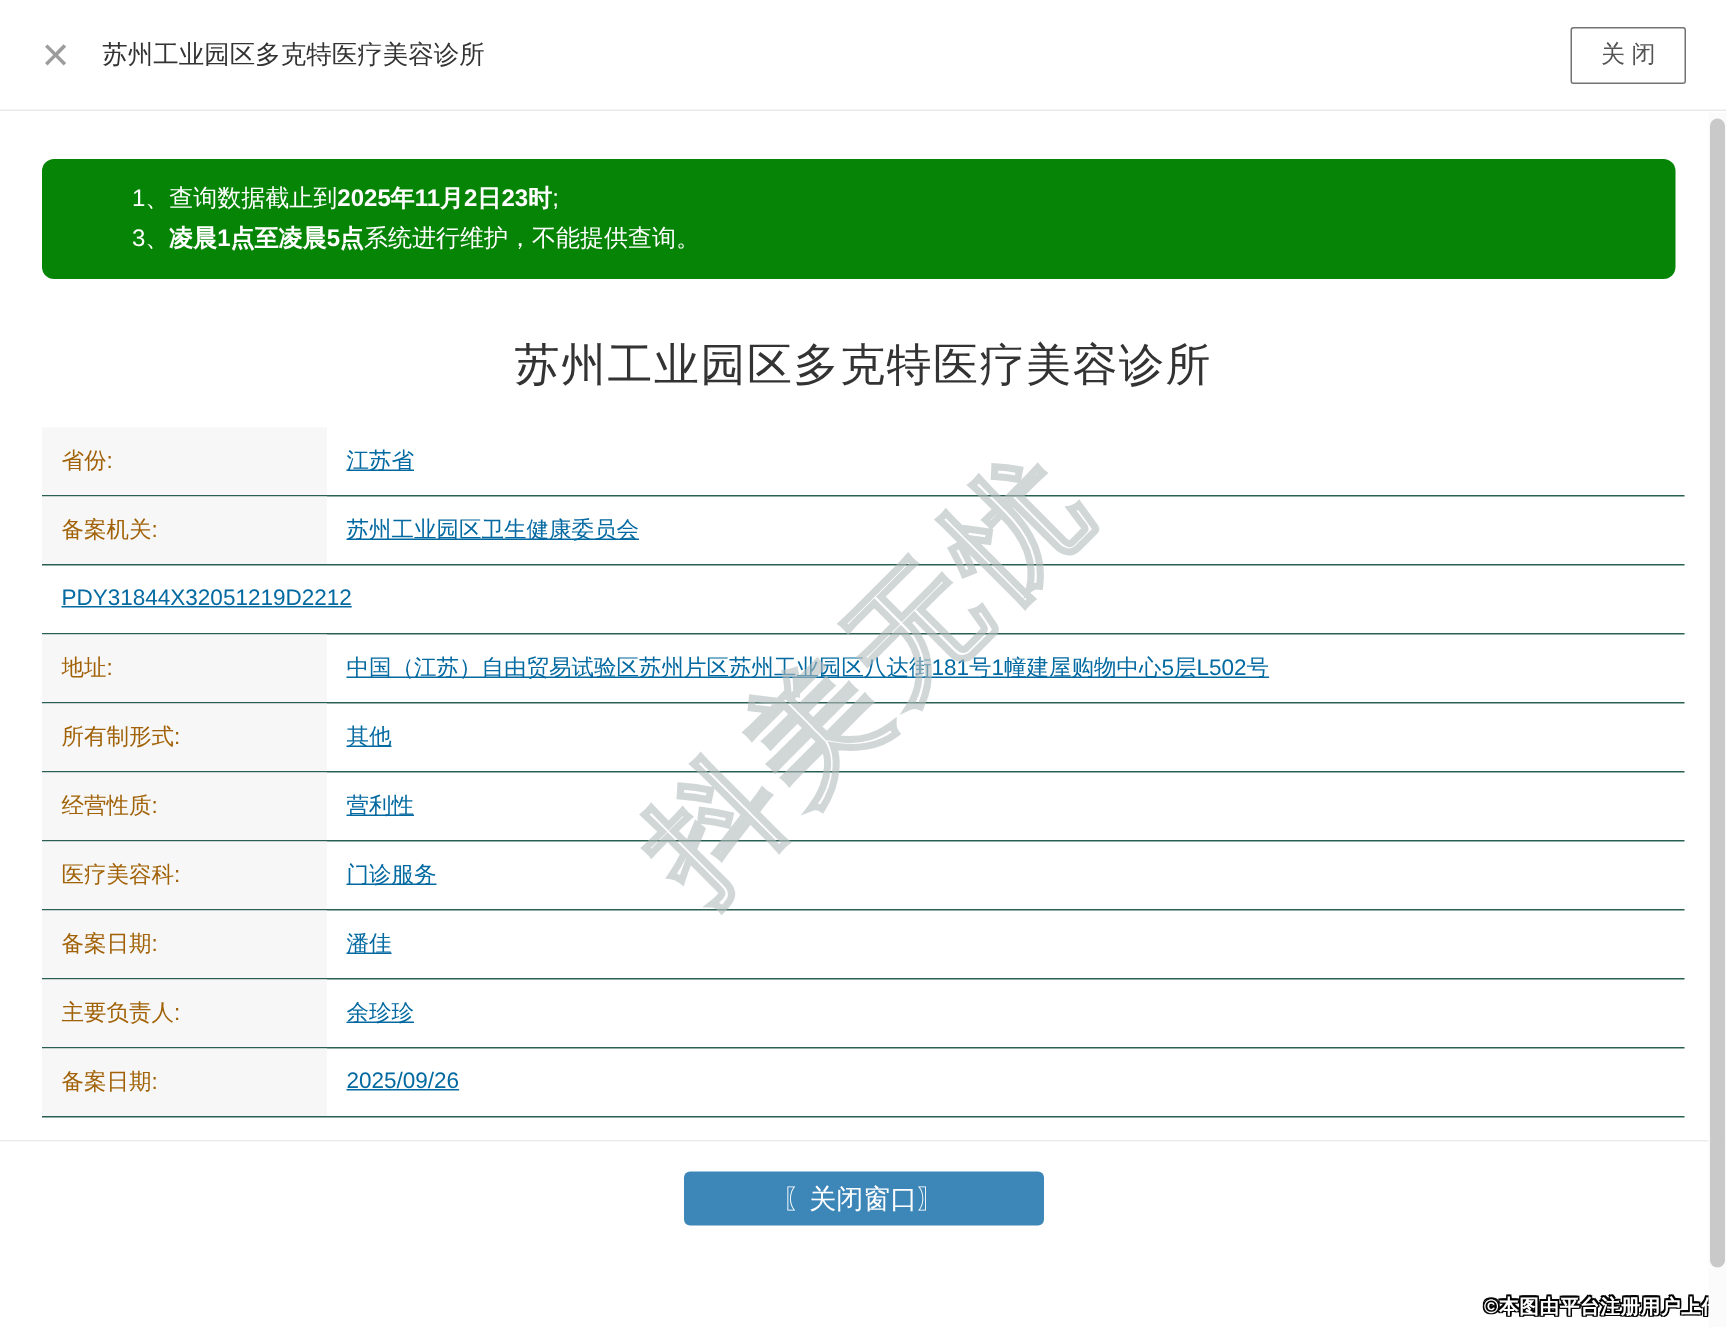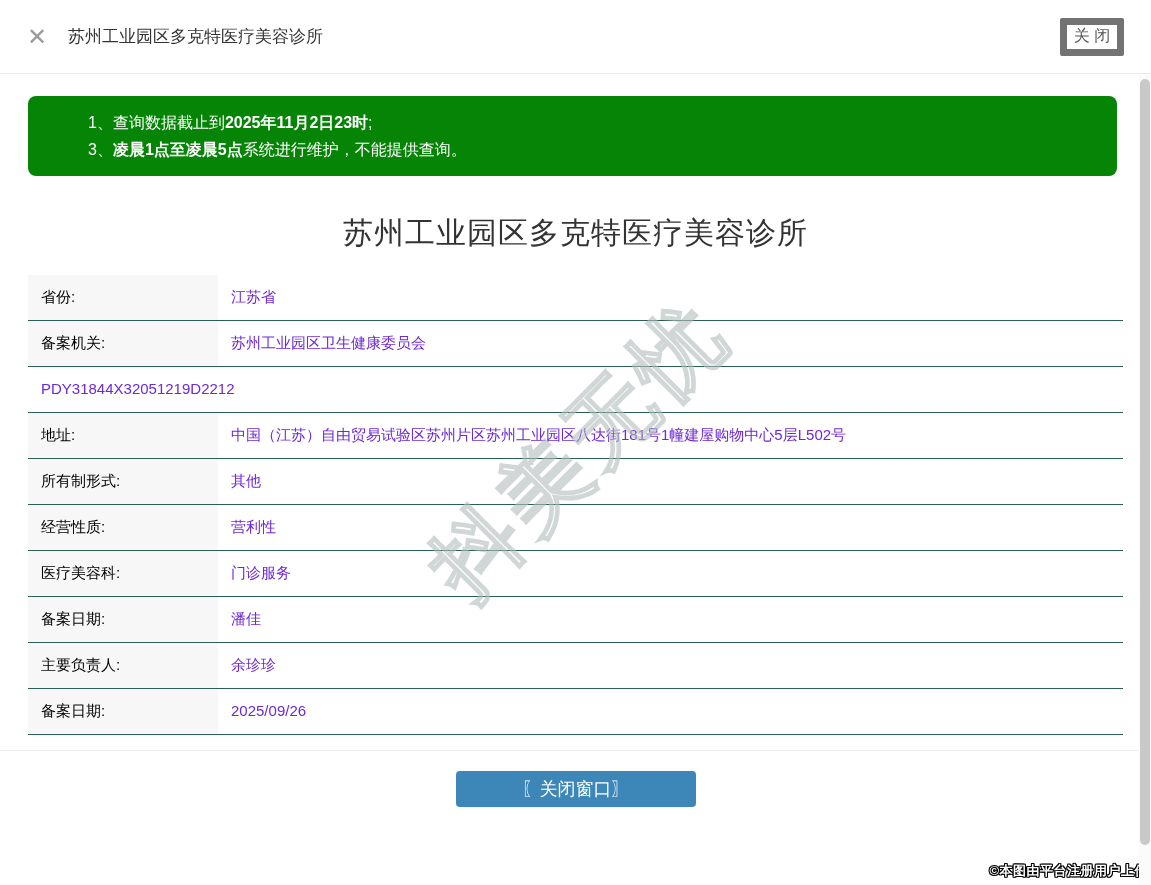--- a/index.html
+++ b/index.html
@@ -23,33 +23,33 @@
   .hdr-x {
     font-size:24px;
     color:#9c9c9c;
     line-height:1;
     margin-right:21px;
     cursor:pointer;
     font-family:"DejaVu Sans",sans-serif;
   }
   .hdr-title { font-size:17px; color:#333; flex:1; }
   .hdr-close-btn {
-    width:64px; height:38px;
+    width:77px; height:38px;
     background:#fff;
-    border:7px solid #737373;
+    border:1px solid #737373;
     border-radius:2px;
     font-size:16px;
     color:#555;
     cursor:pointer;
     font-family:inherit;
   }
   
   .content { padding:0 28px; position:relative; }
   .notice {
-    margin-top:22px;
+    margin-top:32px;
     margin-right:6px;
     background:#068406;
     border-radius:8px;
     color:#fff;
     font-size:16px;
     line-height:27px;
     padding:13px 20px 13px 60px;
   }
   .notice b { font-weight:bold; }
   .main-title {
@@ -67,28 +67,29 @@
     border-bottom:1px solid #2a5f53;
     min-height:46px;
     align-items:stretch;
   }
   .cell-label {
     width:190px;
     flex:0 0 190px;
     background:#f7f7f7;
     padding:13px 8px 13px 13px;
     font-size:15px;
-    color:#000000;
+    color:#a16207;
   }
   .cell-value {
     flex:1;
     background:transparent;
     padding:13px 8px 13px 13px;
     font-size:15px;
-    color:#6d28d9;
+    color:#0369a1;
+    text-decoration:underline;
   }
   .divider {
     margin:15px -28px 0;
     border-bottom:1px solid #ececec;
   }
   .btn-bar { display:flex; justify-content:center; padding:20px 0 10px; }
   .close-window-btn {
     width:240px; height:36px;
     background:#3c86b8;
     border:none;

